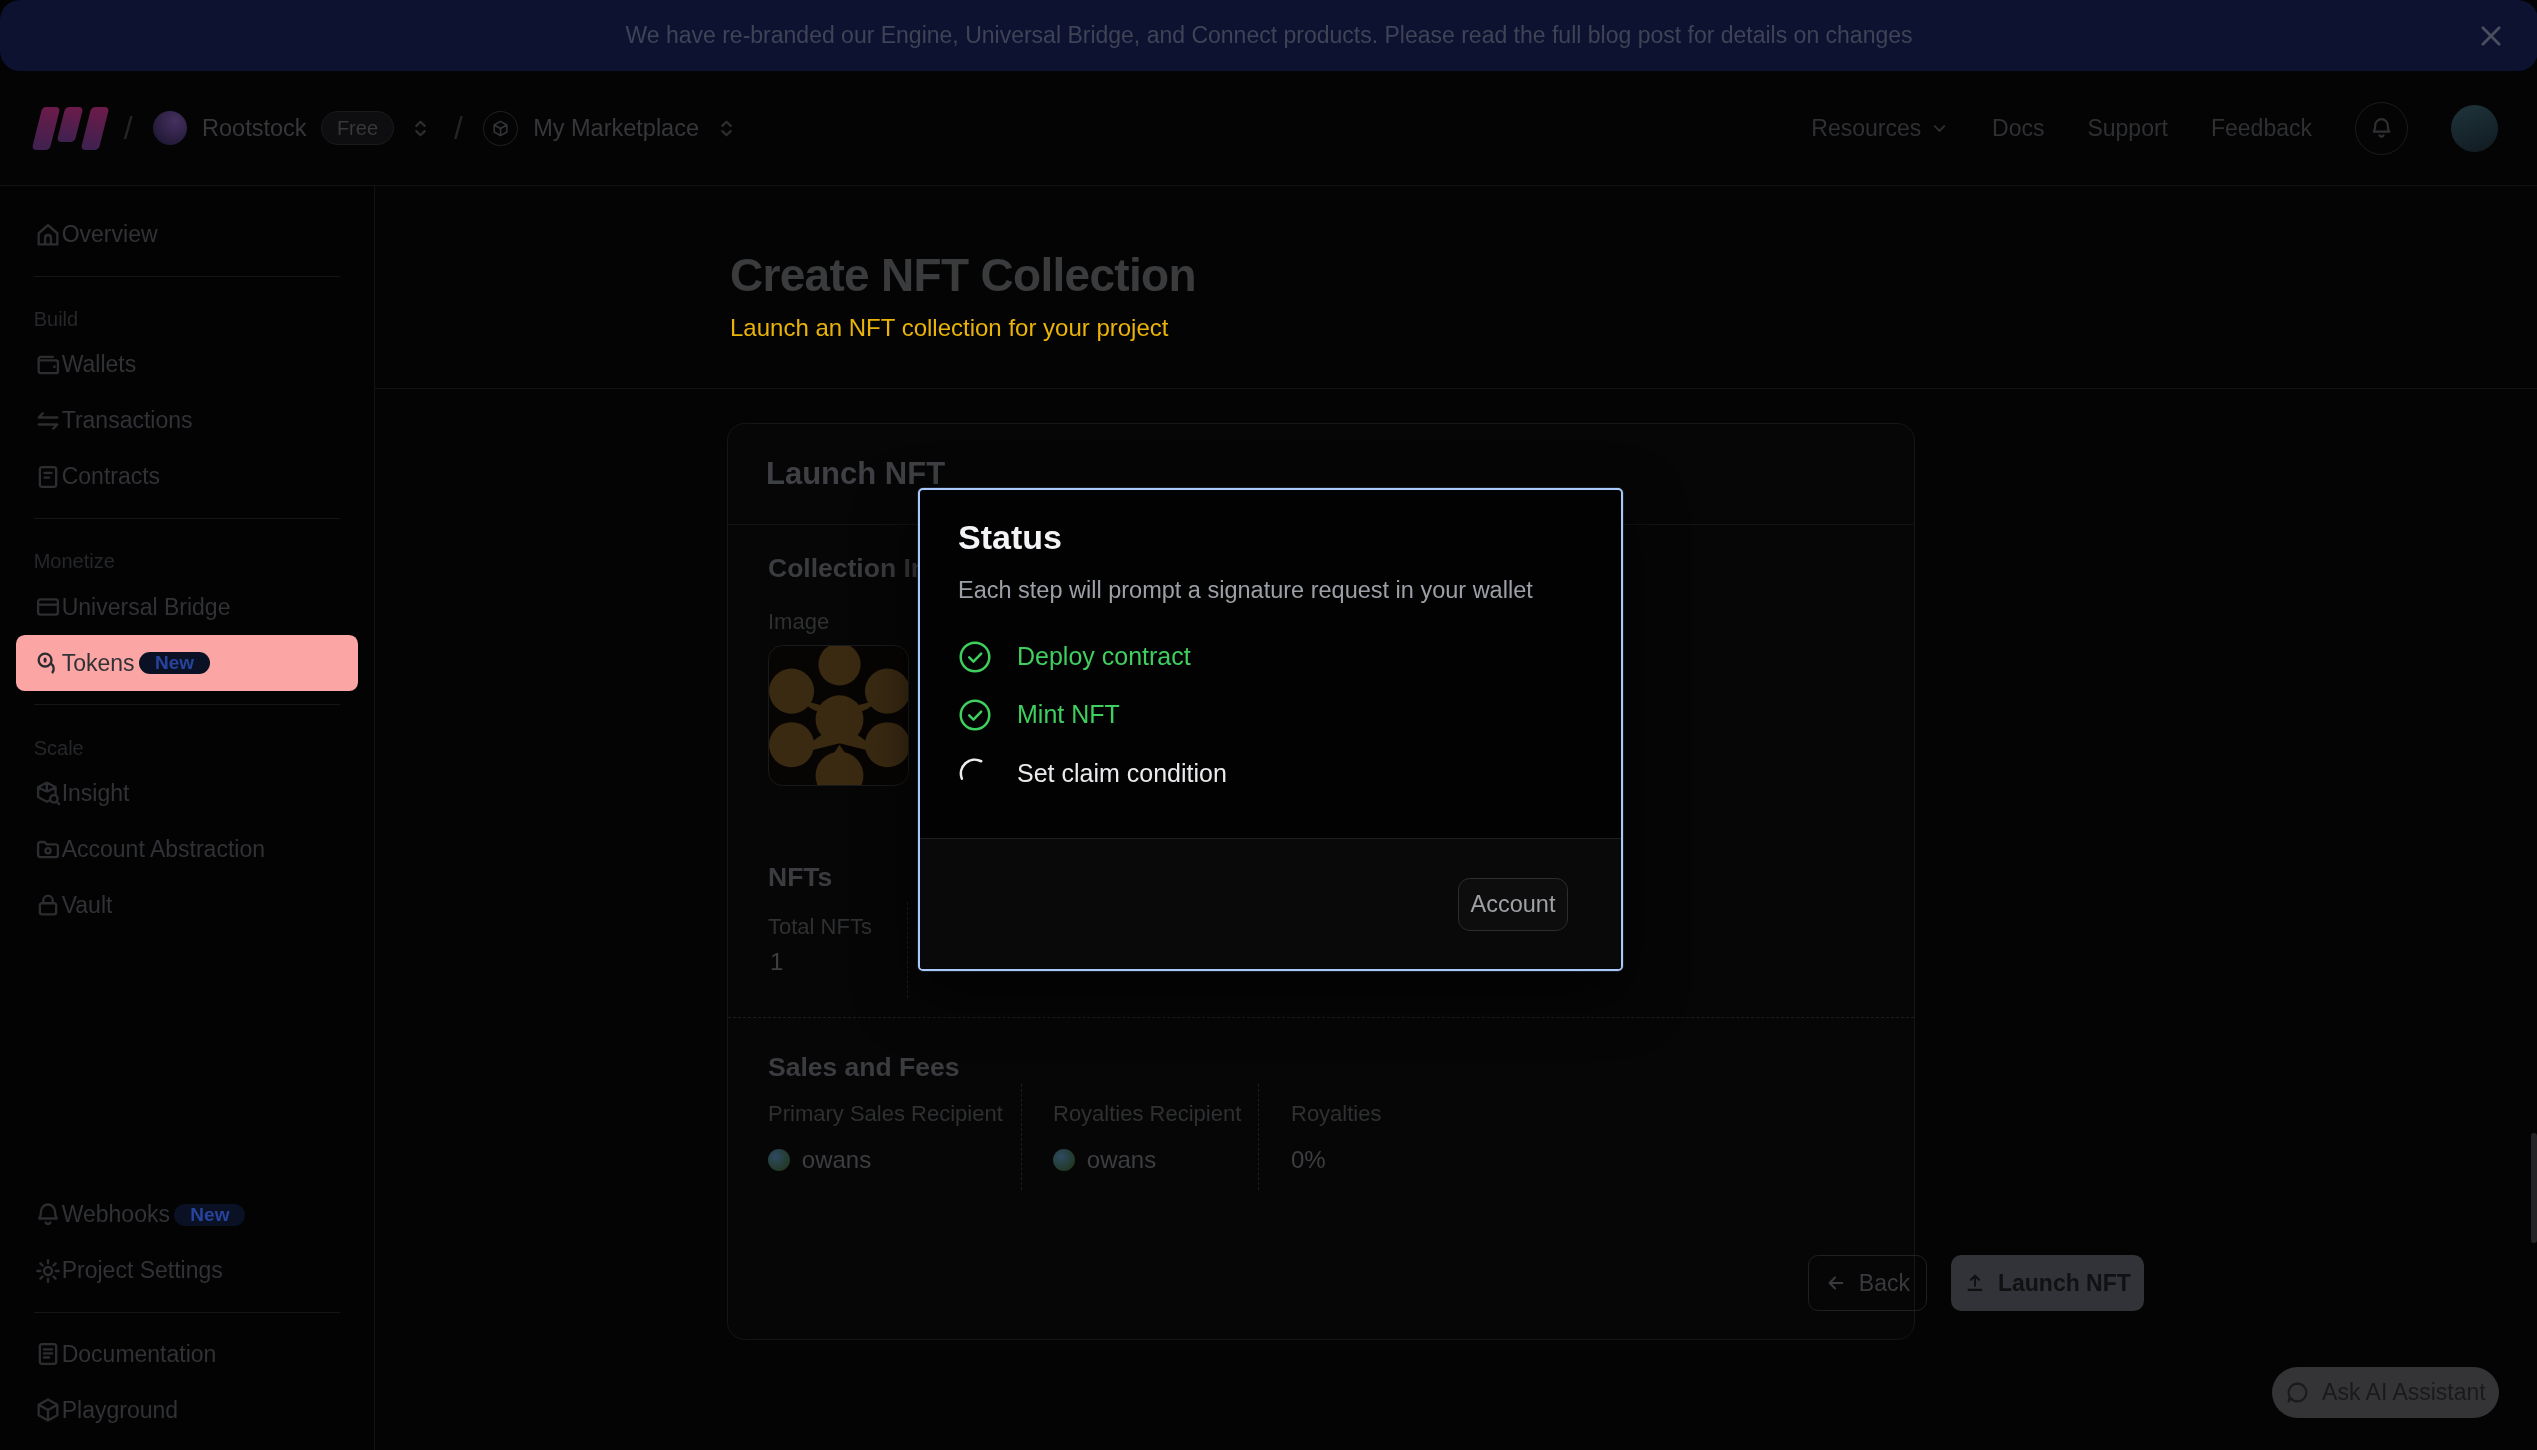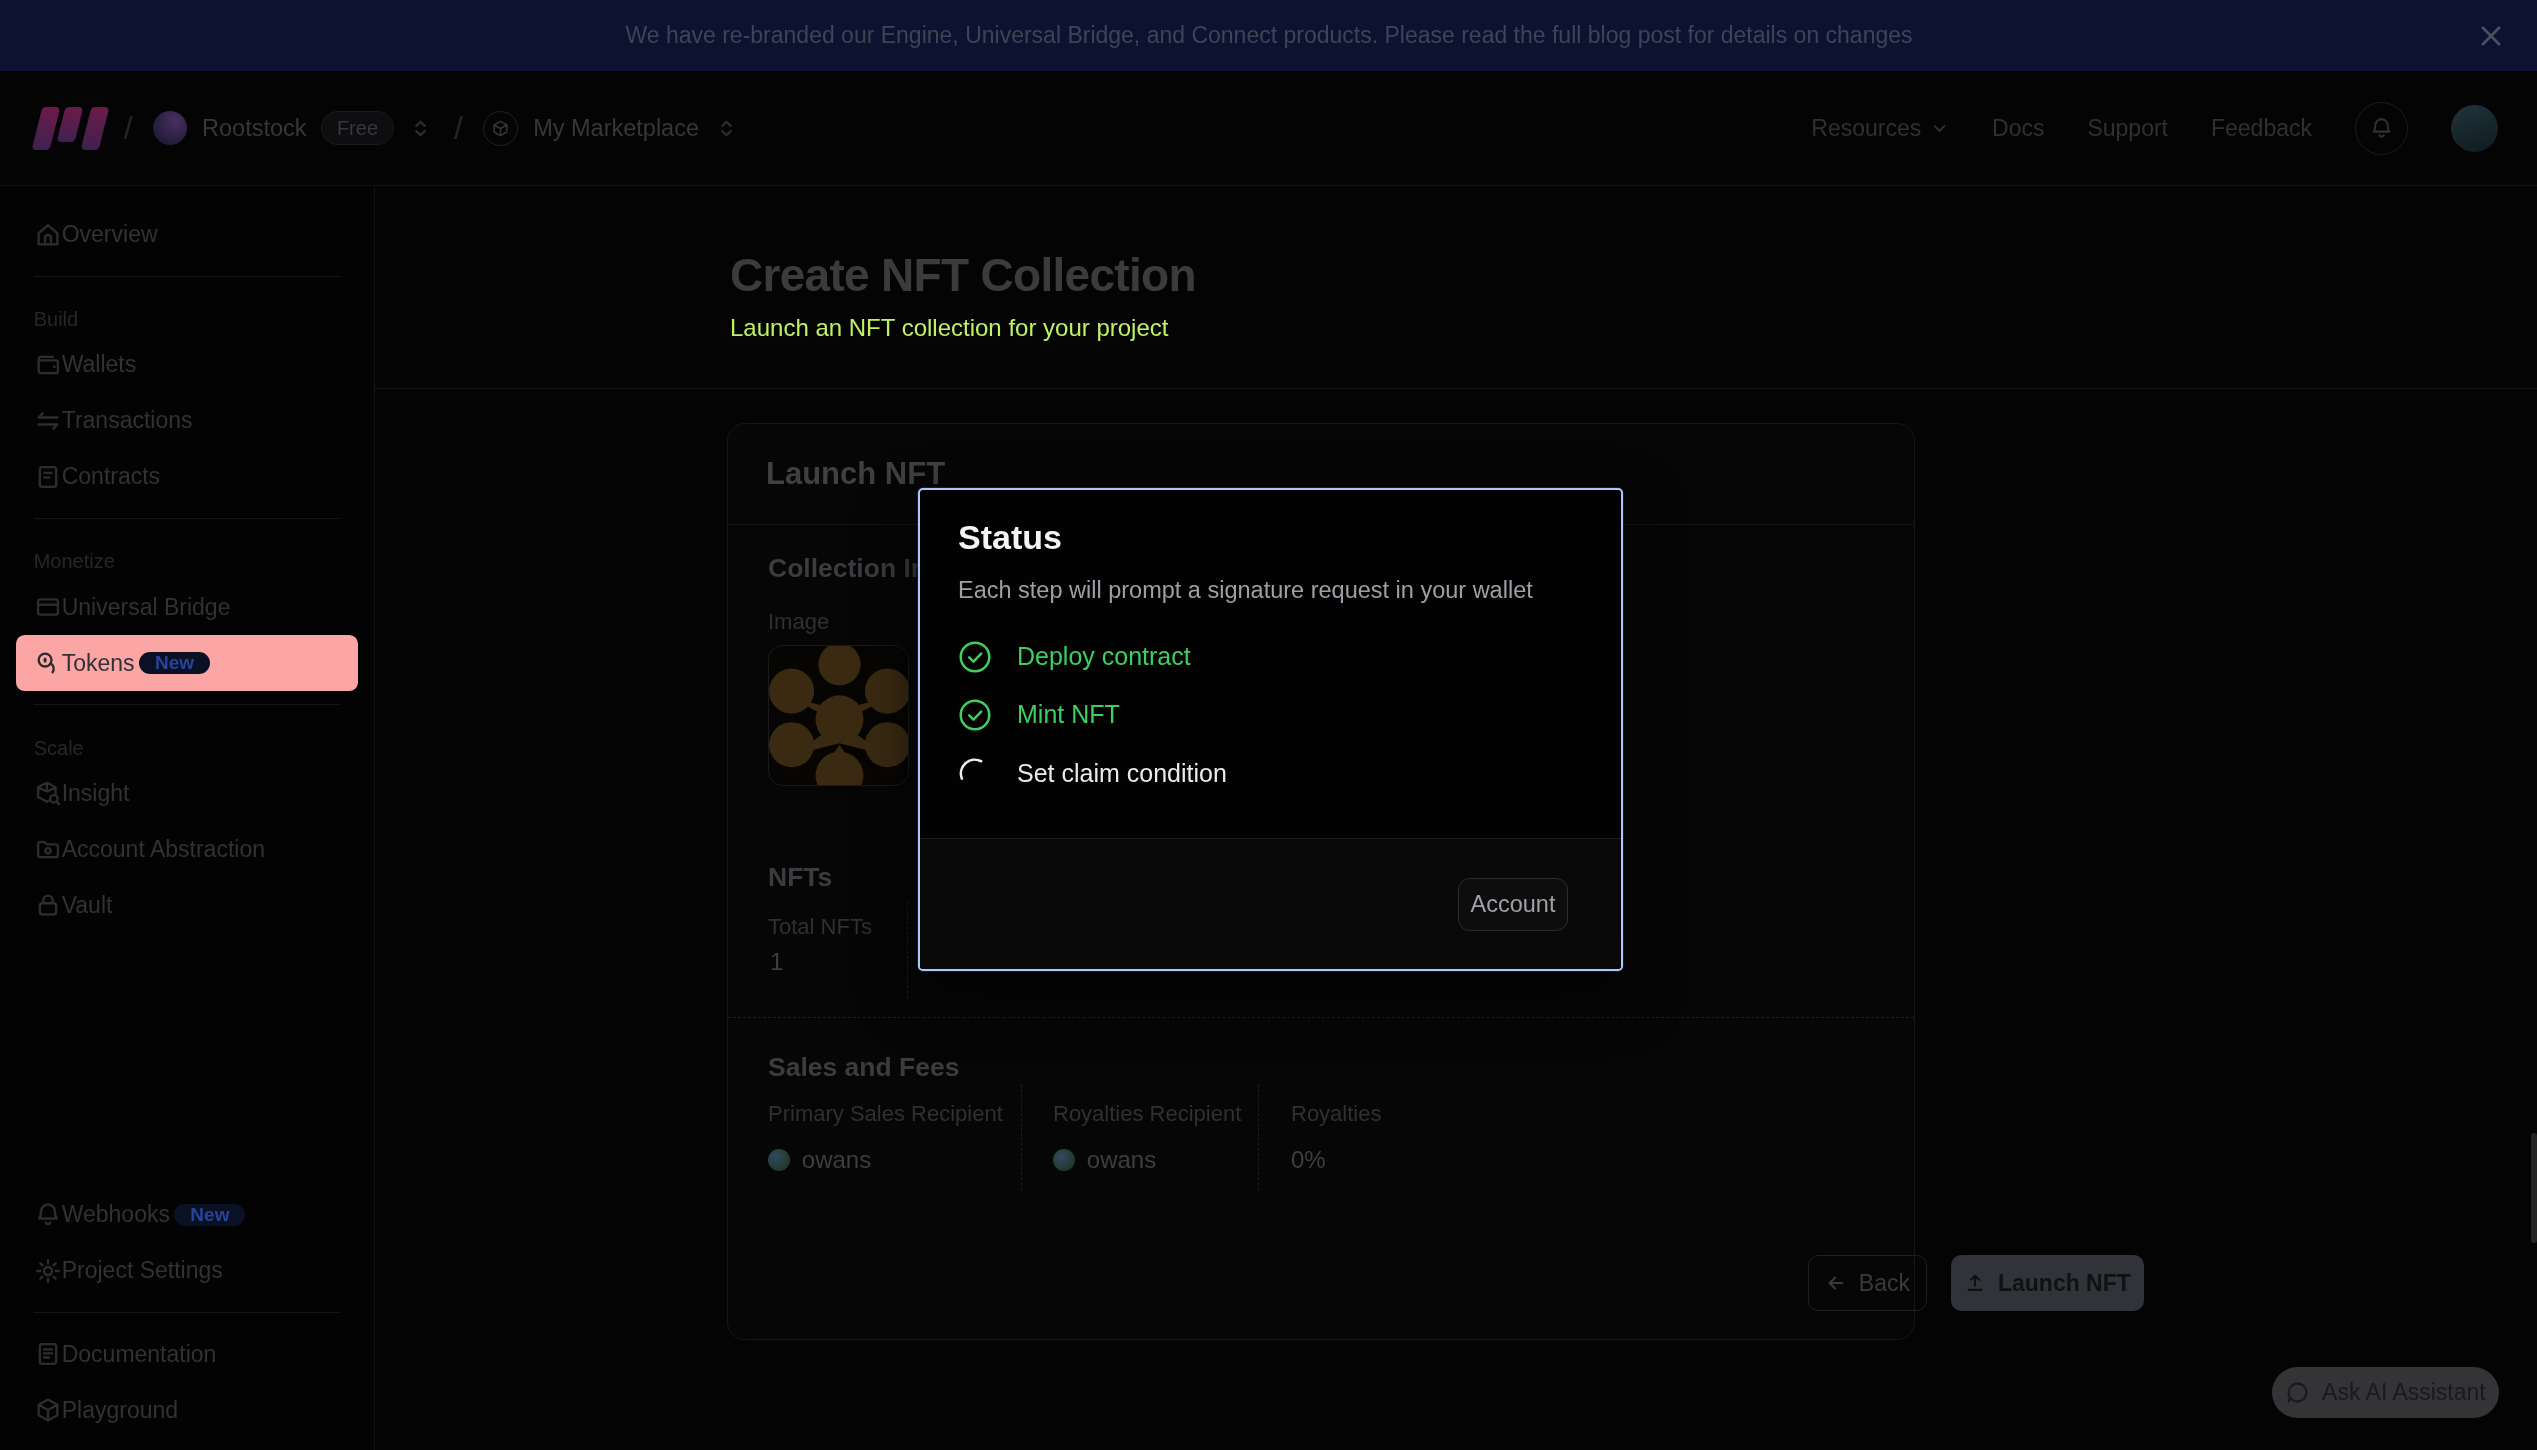--- a/index.html
+++ b/index.html
@@ -4,21 +4,21 @@
 <style>
   * { margin:0; padding:0; box-sizing:border-box; }
   html,body { width:2538px; height:1450px; overflow:hidden; background:#030303;
     font-family:"Liberation Sans", sans-serif; -webkit-font-smoothing:antialiased; }
   #app { position:relative; width:2538px; height:1450px; }
 
   svg { display:block; }
 
   
   .banner { position:absolute; left:0; top:0; width:2538px; height:71px;
-    background:#0c1230; display:flex; align-items:center; justify-content:center; }
+    background:#0c1230; display:flex; align-items:center; justify-content:center;border-radius:20px; }
   .banner-text { color:#3e4456; font-size:23px; }
   .banner-close { position:absolute; right:29px; top:17.7px; width:37px; height:37px;
     display:flex; align-items:center; justify-content:center; color:#4a4f5e; cursor:pointer; }
 
   
   .header { position:absolute; left:0; top:71px; width:2538px; height:115px;
     display:flex; align-items:center; padding:0 40px 0 37px; background:#040404;
     border-bottom:1.5px solid #121214; }
   .logo-wrap { display:flex; gap:6.6px; }
   .logo-bar { width:17.7px; height:43px; border-radius:4.4px; transform:skewX(-14deg);
@@ -51,21 +51,21 @@
   .slabel { color:#26272a; font-size:20px; padding:0 17.7px; height:41px; display:flex; align-items:flex-end; margin-bottom:5.9px; }
   .sdiv { border-top:1.5px solid #151517; margin:13.2px 17.7px; }
   .badge-new { background:#0a1124; color:#27439b; font-size:19px; font-weight:700;
     padding:0 16px; border-radius:735px; margin-left:4.4px; }
   .side-footer { margin-top:auto; }
 
   
   .main { position:absolute; left:375px; top:186px; width:2162px; height:1264px; background:#040404; }
   .page-head { padding:62px 44px 0 355px; border-bottom:1.5px solid #141416; padding-bottom:46px; }
   .page-title { color:#3a3b3d; font-size:46px; font-weight:700; letter-spacing:-0.7px; }
-  .page-sub { color:#bef264; font-size:24px; margin-top:11.8px; }
+  .page-sub { color:#eab308; font-size:24px; margin-top:11.8px; }
 
   .card { position:absolute; left:352px; top:237px; width:1188px; height:917px;
     background:#060606; border:1.5px solid #161618; border-radius:17.7px; }
   .card-title { position:absolute; left:38px; top:32px; color:#3f4043; font-size:31px; font-weight:700; }
   .card-div { position:absolute; left:0; right:0; top:100px; border-top:1.5px solid #131315; }
   .sec-title { position:absolute; color:#3b3c3f; font-size:26.5px; font-weight:700; white-space:nowrap; }
   .flabel { color:#2f3032; font-size:22px; white-space:nowrap; }
   .fvalue { color:#3d3e41; font-size:24px; }
   .collection-title { left:40px; top:129px; }
   .image-label { position:absolute; left:40px; top:185px; }

